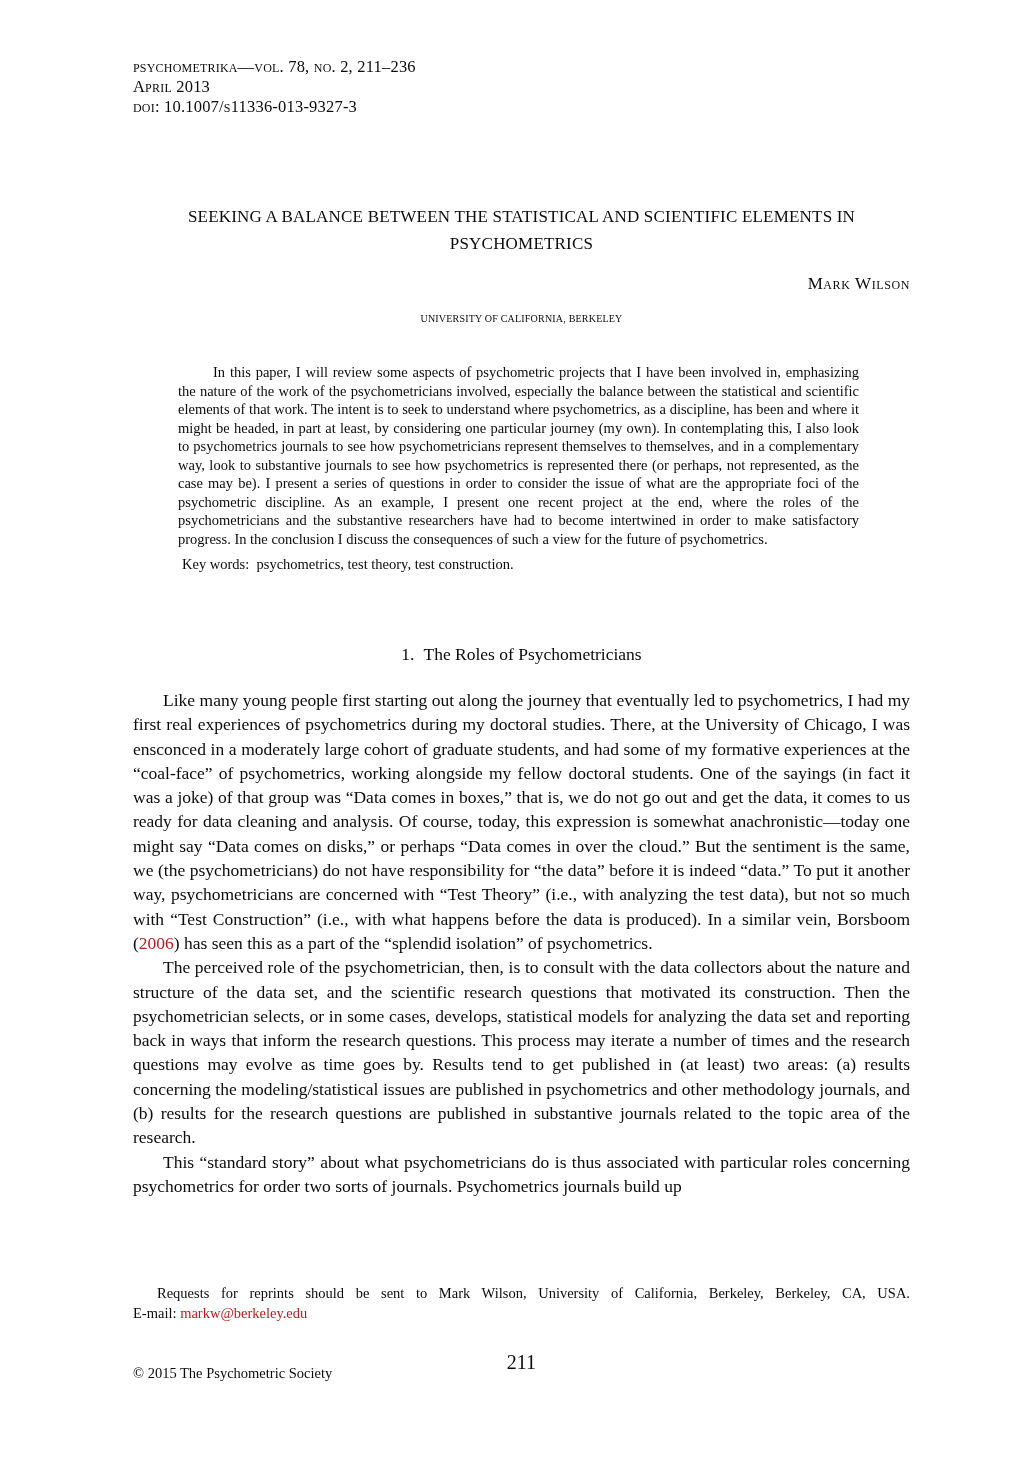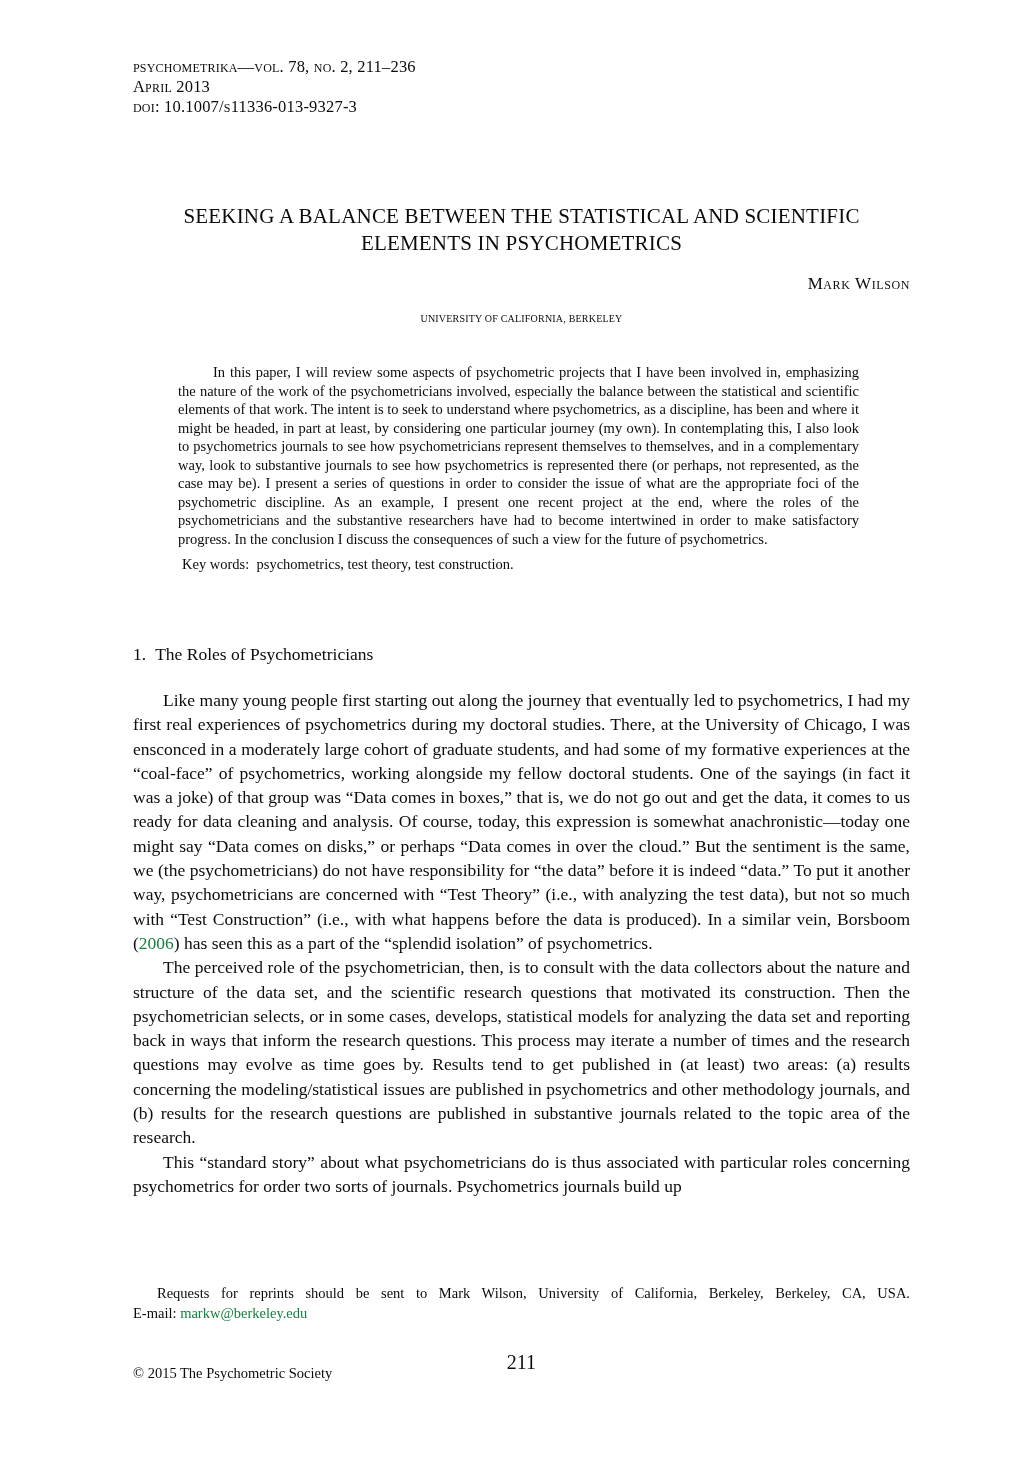--- a/index.html
+++ b/index.html
@@ -11,21 +11,21 @@
   }
   .sc { font-variant:small-caps; }
 
   .journal-header {
     position:absolute; left:133px; top:57px;
     font-size:16.5px; line-height:20px; letter-spacing:0.2px;
   }
 
   .article-title {
     position:absolute; left:133px; top:203px; width:777px;
-    text-align:center; font-size:21px; line-height:27px;
+    text-align:center; font-size:17px; line-height:27px;
     font-weight:normal; margin:0; letter-spacing:0.2px;
   }
 
   .author {
     position:absolute; left:133px; top:274px; width:777px;
     text-align:right; font-size:17px; letter-spacing:0.6px;
   }
 
   .affiliation {
     position:absolute; left:133px; top:313px; width:777px;
@@ -34,31 +34,31 @@
 
   .abstract {
     position:absolute; left:172px; top:357px; width:693px;
     font-size:14.5px; line-height:18.5px; text-align:justify;
   }
   .abstract .abs-text { margin:6px; text-indent:35px; }
   .abstract .keywords { margin:6.5px 0 0 10px; text-align:left; }
 
   .section-heading {
     position:absolute; left:133px; top:644px; width:777px;
-    text-align:left; font-size:17.5px; font-weight:normal; margin:0;
+    text-align:center; font-size:17.5px; font-weight:normal; margin:0;
   }
   .section-heading .sec-num { margin-right:9px; }
 
   .body-text {
     position:absolute; left:133px; top:688px; width:777px;
     font-size:17.5px; line-height:24.3px; text-align:justify;
   }
   .body-text p { margin:0; text-indent:30px; }
 
-  a.cite-link, a.email-link { color:#15803d; text-decoration:none; cursor:pointer; }
+  a.cite-link, a.email-link { color:#b91c1c; text-decoration:none; cursor:pointer; }
 
   .footnote {
     position:absolute; left:133px; top:1283px; width:777px;
     font-size:14.5px; line-height:20px;
   }
   .footnote .fn-line1 { text-indent:24px; text-align:justify; text-align-last:justify; }
 
   .page-number {
     position:absolute; left:133px; top:1351px; width:777px;
     text-align:center; font-size:20px;

